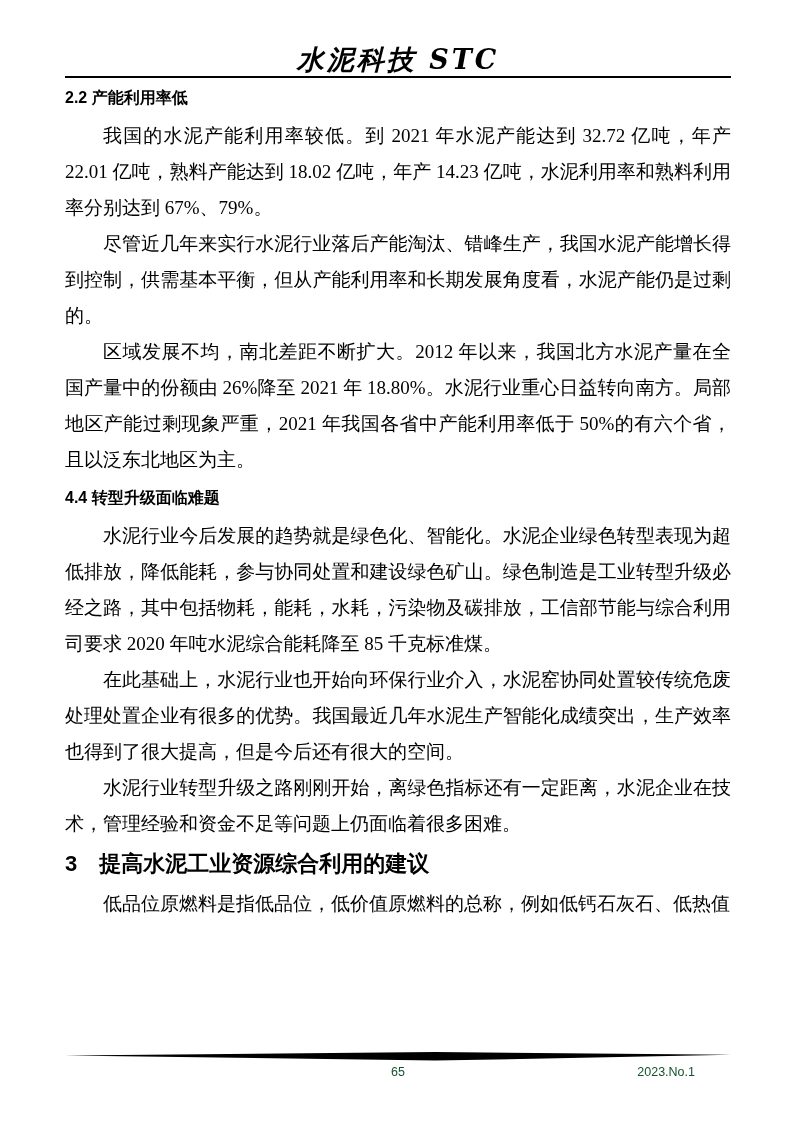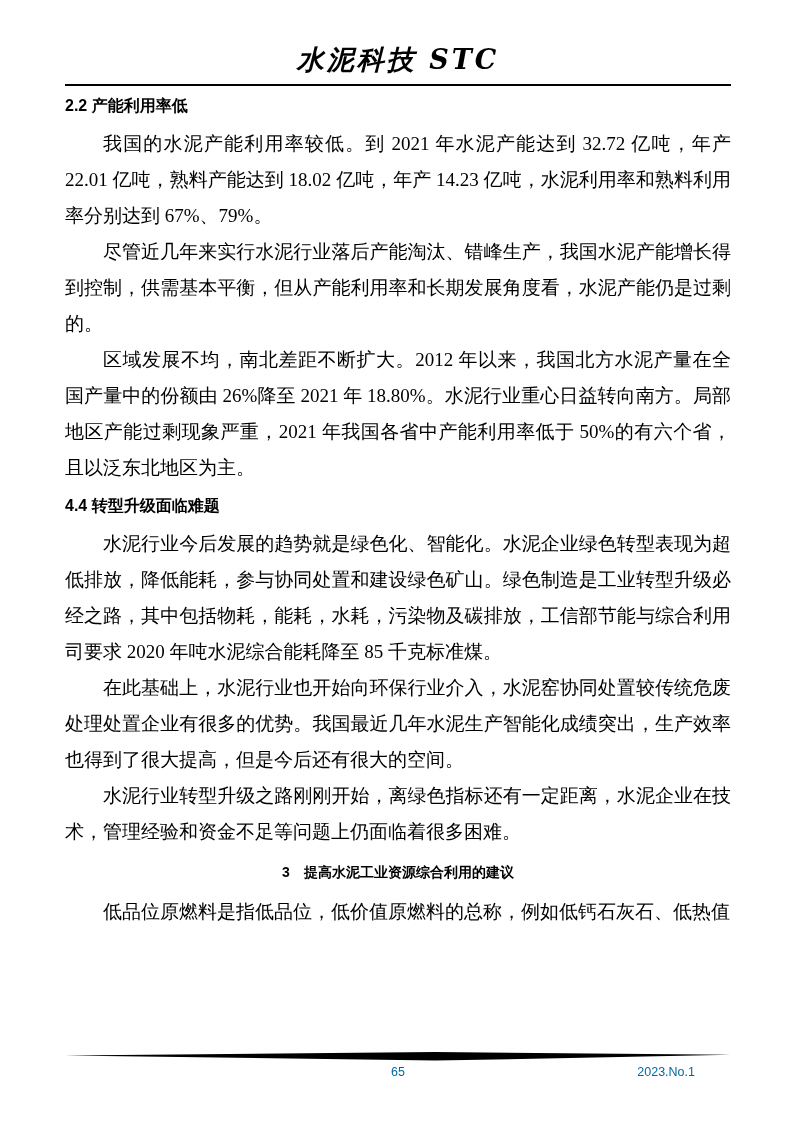--- a/index.html
+++ b/index.html
@@ -18,44 +18,44 @@
     padding: 44px 62px 0 65px;
   }
   .journal-title {
     text-align: center;
     font-family: "DejaVu Serif", "Liberation Serif", serif;
     font-style: italic;
     font-weight: 700;
     font-size: 27px;
     line-height: 32px;
     letter-spacing: 3px;
-    padding-bottom: 8px;
+    padding-bottom: 0;
   }
   .header-rule {
     border-bottom: 2px solid #000000;
   }
   .content {
     font-size: 19px;
     line-height: 36px;
     text-align: justify;
     text-justify: inter-ideograph;
   }
   .content .p {
     text-indent: 2em;
   }
   .content .p-noindent {
     text-indent: 0;
   }
   .content .h1 {
     font-family: "Liberation Sans", "DejaVu Sans", sans-serif;
     font-weight: 700;
-    font-size: 14px;
+    font-size: 22px;
     line-height: 44px;
     text-indent: 0;
-    text-align: center;
+    text-align: left;
   }
   .content .h2 {
     font-family: "Liberation Sans", "DejaVu Sans", sans-serif;
     font-weight: 700;
     font-size: 16px;
     line-height: 40px;
     text-indent: 0;
     text-align: left;
   }
   .footer {
@@ -65,21 +65,21 @@
     top: 1052px;
   }
   .footer-bar { display: block; width: 100%; height: 9px; }
   .footer-row {
     position: relative;
     height: 20px;
     margin-top: 1px;
     font-family: "Liberation Sans", "DejaVu Sans", sans-serif;
     font-size: 12.5px;
     line-height: 20px;
-    color: #0369a1;
+    color: #14532d;
   }
   .footer-page-num {
     position: absolute;
     left: 0; right: 0;
     text-align: center;
   }
   .footer-issue {
     position: absolute;
     right: 36px;
     top: 0;

